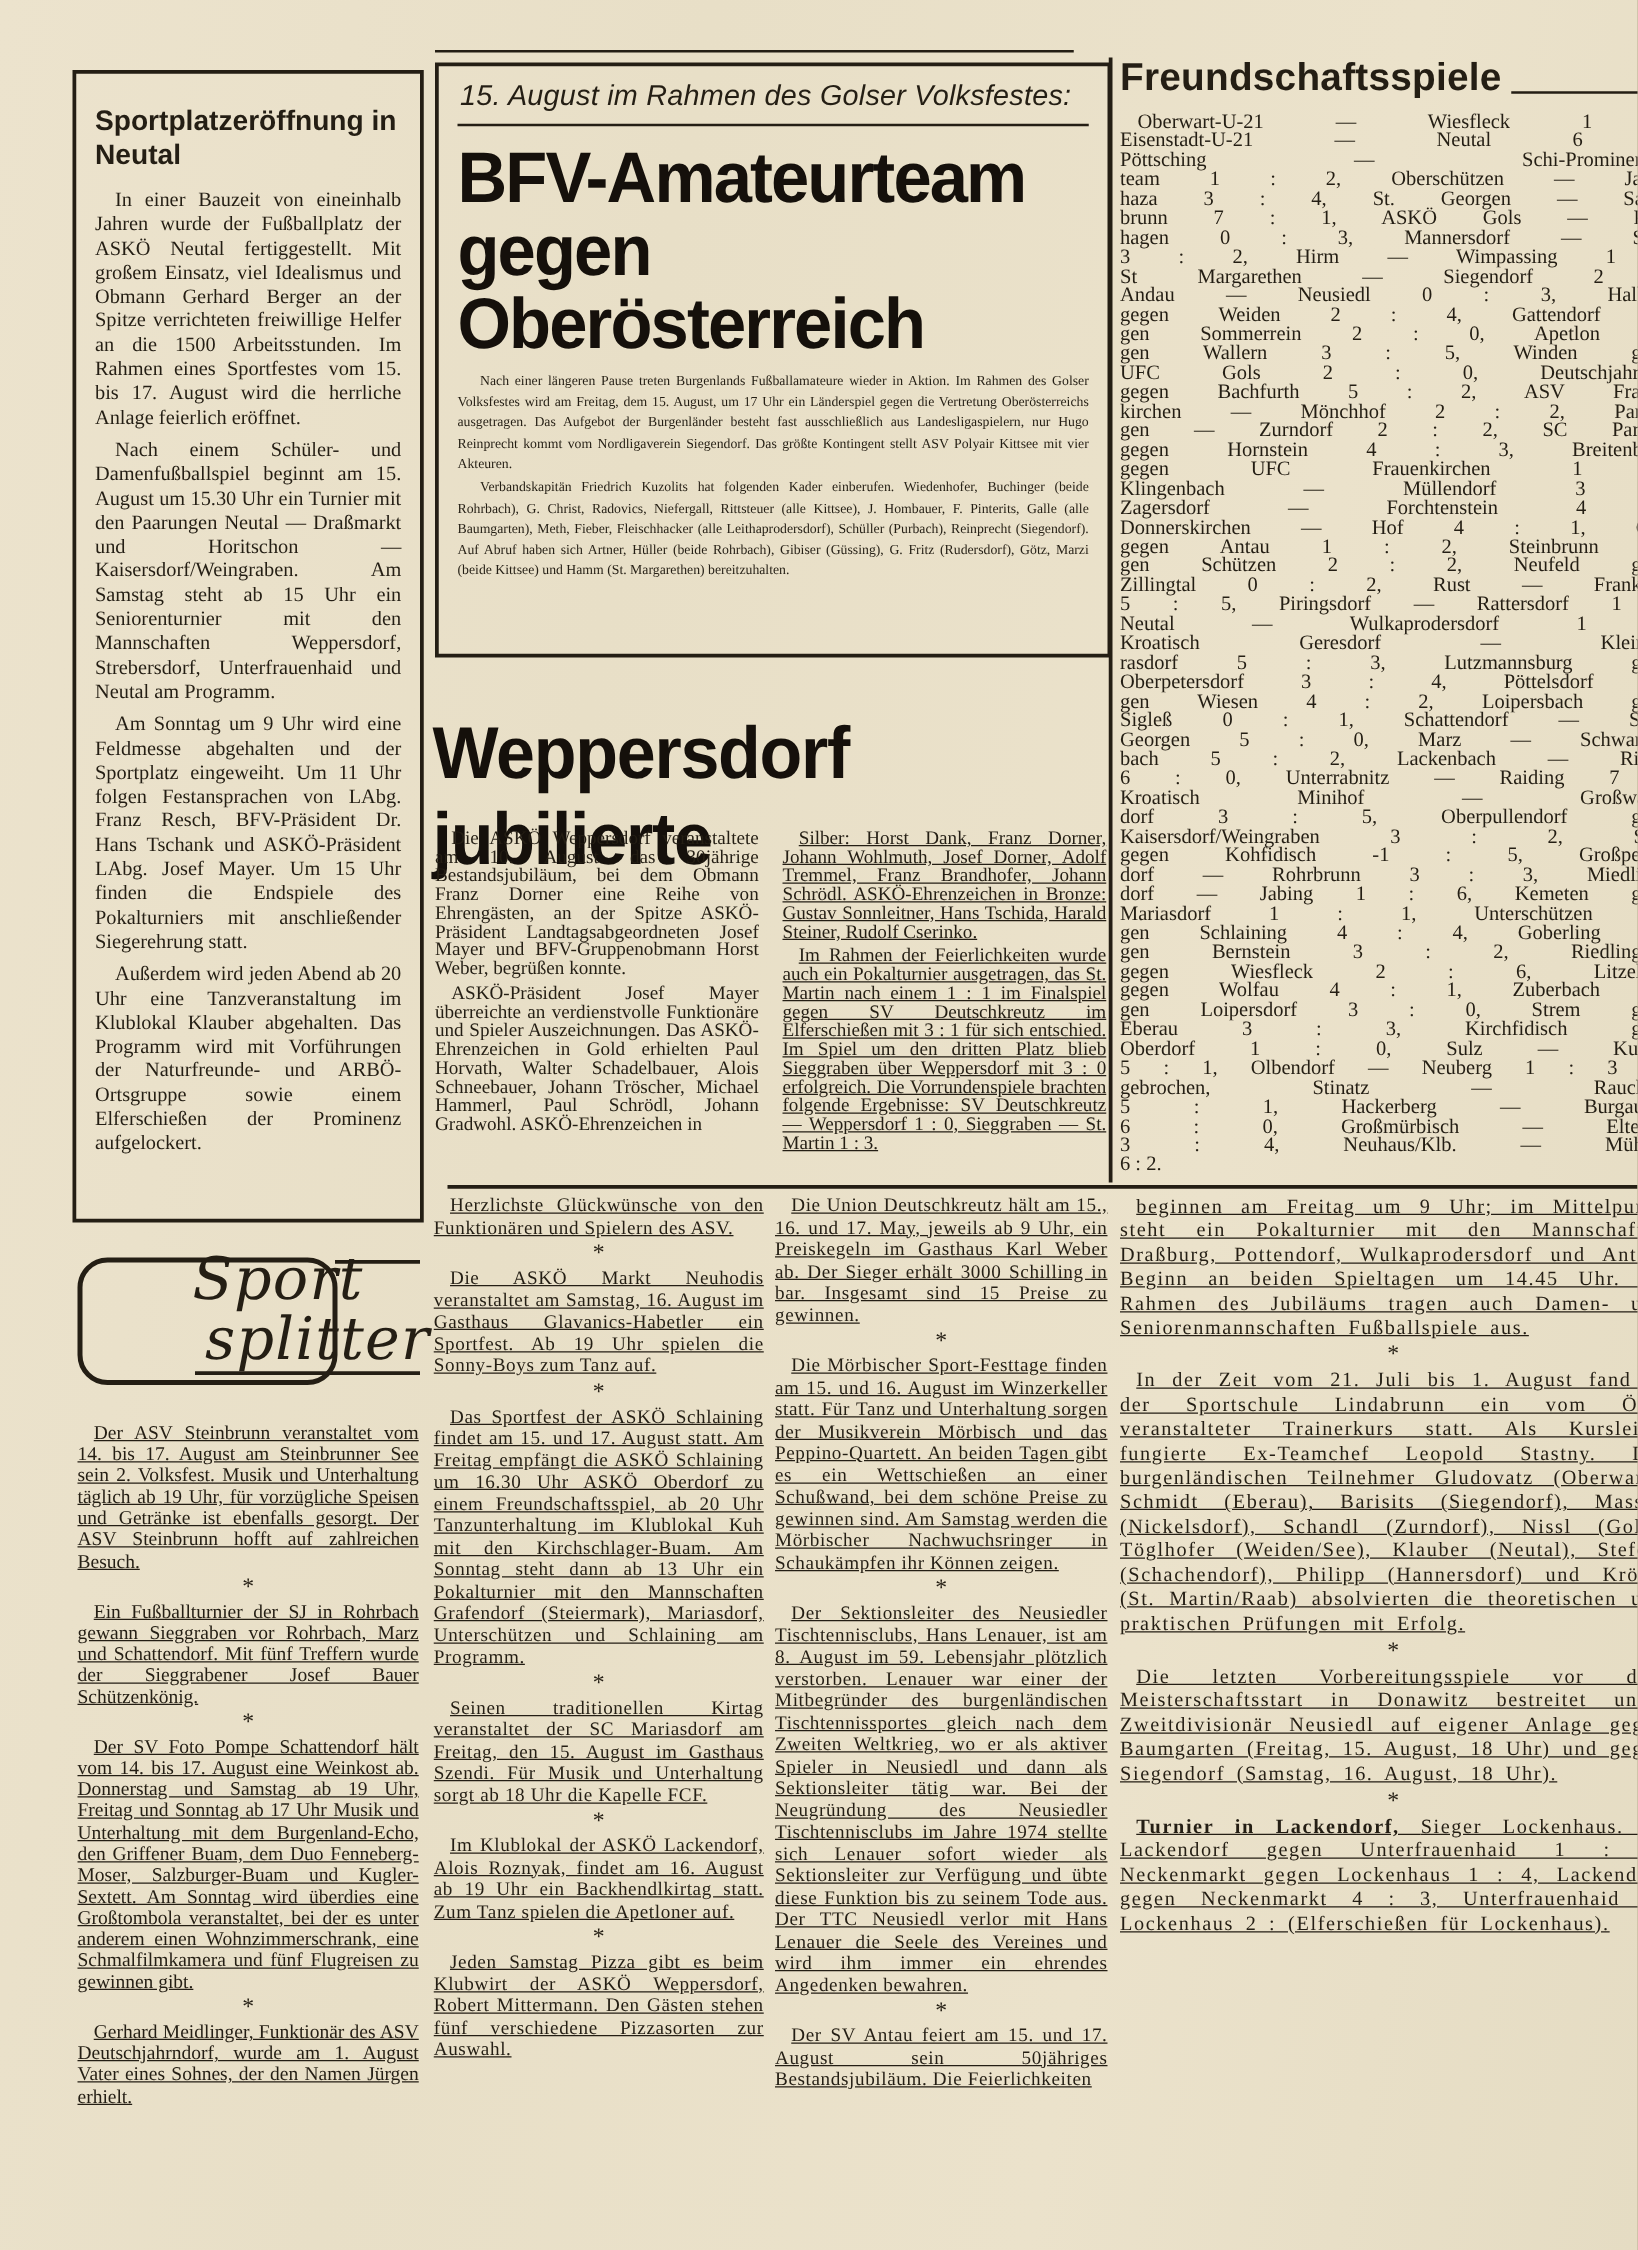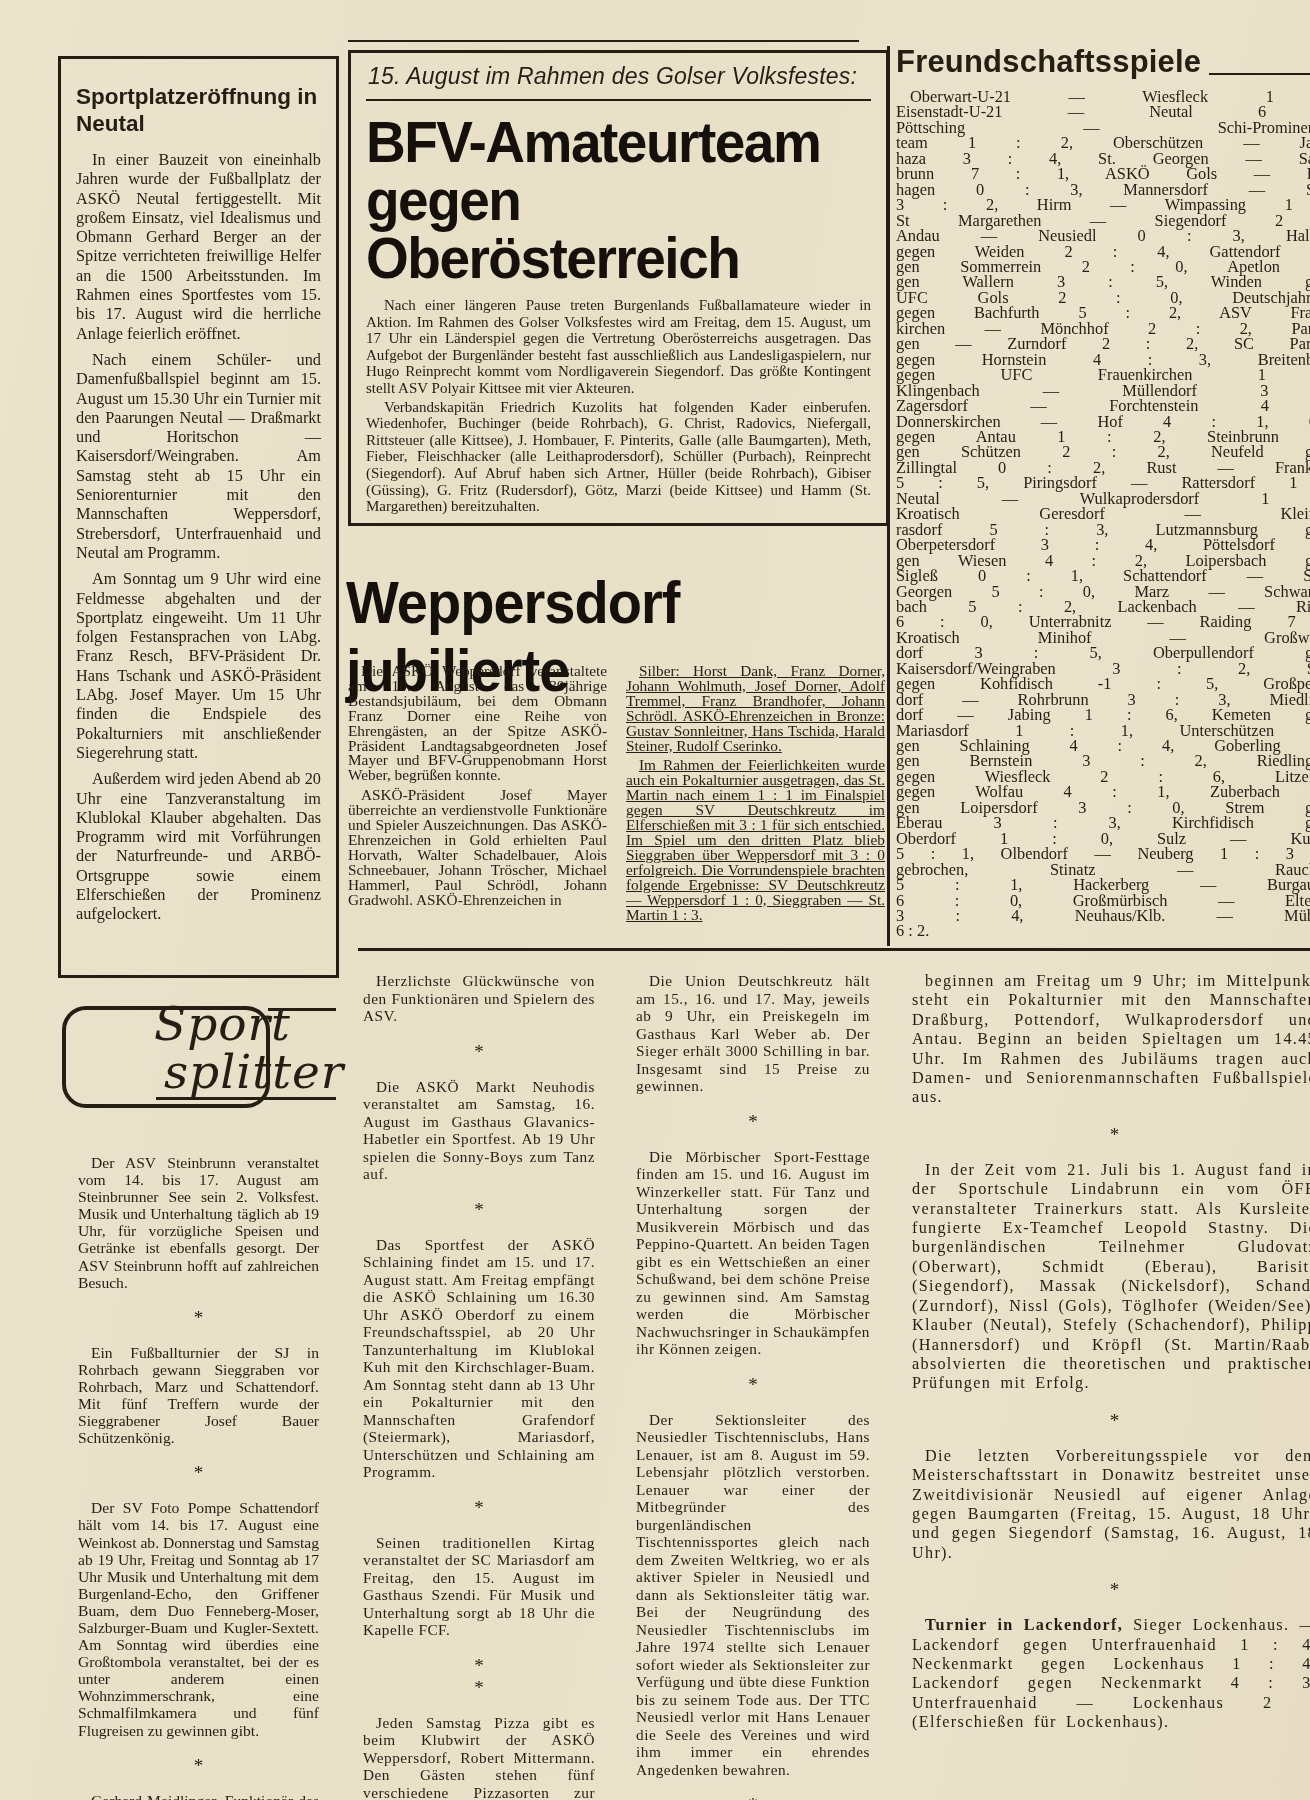--- a/index.html
+++ b/index.html
@@ -19,21 +19,21 @@
 
   
   .bfv-box{position:absolute;left:348px;top:50px;width:505px;height:462px;
       border:3px solid #241e14;padding:8px 15px 0 15px;}
   .kicker{font-family:"Liberation Sans","DejaVu Sans",sans-serif;font-size:23px;letter-spacing:.2px;
       padding:2px 0 9px 2px;border-bottom:2px solid #241e14;font-style:italic;}
   .bfv-headline{font-family:"Liberation Sans","DejaVu Sans",sans-serif;font-weight:bold;
       font-size:55px;line-height:56px;letter-spacing:-1.5px;margin-top:12px;color:#15100b;
       transform:scaleY(1.04);transform-origin:left top;}
   .bfv-body{margin-top:16px;}
-  .bfv-box .para{font-size:15px;line-height:16.6px;text-align:justify;text-indent:18px;margin:0 0 2px 0;}
+  .bfv-box .para{font-size:11px;line-height:16.6px;text-align:justify;text-indent:18px;margin:0 0 2px 0;}
 
   
   .wepp-head{position:absolute;left:346px;top:568px;width:545px;
       font-family:"Liberation Sans","DejaVu Sans",sans-serif;font-weight:bold;font-size:56px;
       letter-spacing:-1px;color:#15100b;transform:scaleY(1.05);transform-origin:left top;}
   .wepp-col{position:absolute;top:664px;width:259px;}
   .wepp-col .para{font-size:15.3px;line-height:14.9px;text-align:justify;text-indent:13px;margin:0 0 5px 0;}
 
   
   .friendlies{position:absolute;left:896px;top:44px;width:440px;}
@@ -49,21 +49,21 @@
   
   .logo-wrap{position:absolute;left:62px;top:1000px;width:274px;height:108px;}
   .logo-box{position:absolute;left:0;top:6px;width:200px;height:94px;border:4px solid #241e14;border-radius:24px;}
   .logo-word{position:absolute;font-family:"DejaVu Serif","Liberation Serif",serif;font-style:italic;
       font-size:47px;line-height:47px;letter-spacing:1px;color:#241e14;}
   .logo-sport{left:92px;top:0px;}
   .logo-splitter{left:102px;top:48px;}
   .logo-line-top{position:absolute;left:206px;top:8px;width:68px;height:3px;background:#241e14;}
   .logo-line-bottom{position:absolute;left:94px;top:97px;width:180px;height:3px;background:#241e14;}
 
-  .brief-col .brief{text-align:justify;text-indent:13px;margin:16px;}
+  .brief-col .brief{text-align:justify;text-indent:13px;margin:0;text-decoration:underline;}
   .brief-col .star{text-align:center;font-size:19px;line-height:21px;margin:1px 0;}
   .col1{position:absolute;left:62px;top:1138px;width:273px;}
   .col1 .brief{font-size:15.6px;line-height:17.1px;}
   .col2{position:absolute;left:347px;top:956px;width:264px;}
   .col2 .brief{font-size:15.3px;line-height:17.5px;letter-spacing:.5px;}
   .col3{position:absolute;left:620px;top:956px;width:266px;}
   .col3 .brief{font-size:15.3px;line-height:17.5px;letter-spacing:.5px;}
   .col4{position:absolute;left:896px;top:956px;width:437px;}
   .col4 .brief{font-size:16.2px;line-height:19.4px;letter-spacing:1.3px;word-spacing:4px;}
   .brief b{font-weight:bold;}
@@ -193,20 +193,21 @@
     </div>
   <div class="brief-col col2">
       <div class="brief">Herzlichste Glückwünsche von den Funktionären und Spielern des ASV.</div>
       <div class="star">*</div>
       <div class="brief">Die ASKÖ Markt Neuhodis veranstaltet am Samstag, 16. August im Gasthaus Glavanics-Habetler ein Sportfest. Ab 19 Uhr spielen die Sonny-Boys zum Tanz auf.</div>
       <div class="star">*</div>
       <div class="brief">Das Sportfest der ASKÖ Schlaining findet am 15. und 17. August statt. Am Freitag empfängt die ASKÖ Schlaining um 16.30 Uhr ASKÖ Oberdorf zu einem Freundschaftsspiel, ab 20 Uhr Tanzunterhaltung im Klublokal Kuh mit den Kirchschlager-Buam. Am Sonntag steht dann ab 13 Uhr ein Pokalturnier mit den Mannschaften Grafendorf (Steiermark), Mariasdorf, Unterschützen und Schlaining am Programm.</div>
       <div class="star">*</div>
       <div class="brief">Seinen traditionellen Kirtag veranstaltet der SC Mariasdorf am Freitag, den 15. August im Gasthaus Szendi. Für Musik und Unterhaltung sorgt ab 18 Uhr die Kapelle FCF.</div>
       <div class="star">*</div>
+      <div class="brief">Im Klublokal der ASKÖ Lackendorf, Alois Roznyak, findet am 16. August ab 19 Uhr ein Backhendlkirtag statt. Zum Tanz spielen die Apetloner auf.</div>
       <div class="star">*</div>
       <div class="brief">Jeden Samstag Pizza gibt es beim Klubwirt der ASKÖ Weppersdorf, Robert Mittermann. Den Gästen stehen fünf verschiedene Pizzasorten zur Auswahl.</div>
     </div>
   <div class="brief-col col3">
       <div class="brief">Die Union Deutschkreutz hält am 15., 16. und 17. May, jeweils ab 9 Uhr, ein Preiskegeln im Gasthaus Karl Weber ab. Der Sieger erhält 3000 Schilling in bar. Insgesamt sind 15 Preise zu gewinnen.</div>
       <div class="star">*</div>
       <div class="brief">Die Mörbischer Sport-Festtage finden am 15. und 16. August im Winzerkeller statt. Für Tanz und Unterhaltung sorgen der Musikverein Mörbisch und das Peppino-Quartett. An beiden Tagen gibt es ein Wettschießen an einer Schußwand, bei dem schöne Preise zu gewinnen sind. Am Samstag werden die Mörbischer Nachwuchsringer in Schaukämpfen ihr Können zeigen.</div>
       <div class="star">*</div>
       <div class="brief">Der Sektionsleiter des Neusiedler Tischtennisclubs, Hans Lenauer, ist am 8. August im 59. Lebensjahr plötzlich verstorben. Lenauer war einer der Mitbegründer des burgenländischen Tischtennissportes gleich nach dem Zweiten Weltkrieg, wo er als aktiver Spieler in Neusiedl und dann als Sektionsleiter tätig war. Bei der Neugründung des Neusiedler Tischtennisclubs im Jahre 1974 stellte sich Lenauer sofort wieder als Sektionsleiter zur Verfügung und übte diese Funktion bis zu seinem Tode aus. Der TTC Neusiedl verlor mit Hans Lenauer die Seele des Vereines und wird ihm immer ein ehrendes Angedenken bewahren.</div>
       <div class="star">*</div>

